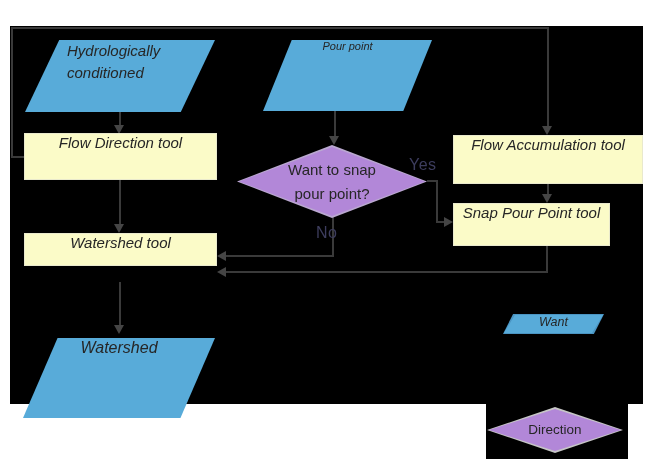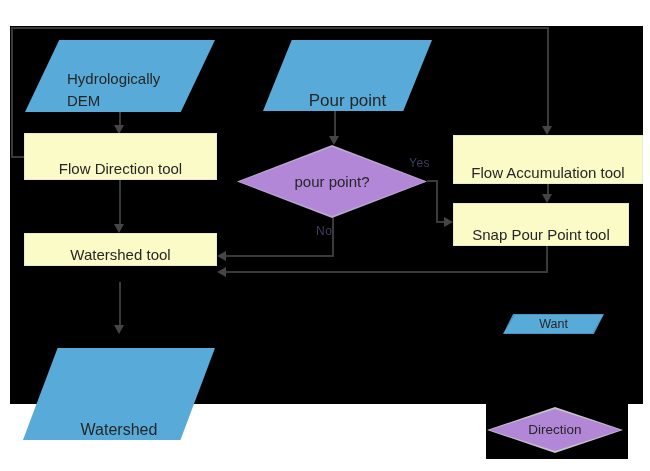--- a/index.html
+++ b/index.html
@@ -2,50 +2,50 @@
 <html><head>
 <meta charset="utf-8">
 <style>
   html,body{margin:0;padding:0;background:#ffffff;}
   #app{
     position:relative;width:650px;height:471px;background:#ffffff;overflow:hidden;
     font-family:"Liberation Sans",sans-serif;color:#262626;
   }
   .bg{position:absolute;background:#000000;}
   
-  .shape{position:absolute;display:flex;align-items:flex-end;justify-content:center;
-         text-align:center;box-sizing:border-box;}
+  .shape{position:absolute;display:flex;align-items:flex-start;justify-content:center;
+         text-align:center;box-sizing:border-box;font-style:italic;}
   .rect{background:#fbfbc8;border:1px solid #e9e9cd;font-size:15px;}
   .para{background:#58abd9;clip-path:polygon(18% 0,100% 0,82% 100%,0 100%);}
   .para-border{position:absolute;background:#4a94c2;clip-path:polygon(10% 0,100% 0,90% 100%,0 100%);}
   .diamond-outer{position:absolute;background:#c3b8d2;
                  clip-path:polygon(50% 0,100% 50%,50% 100%,0 50%);
                  display:flex;align-items:center;justify-content:center;text-align:center;}
   .diamond-inner{position:absolute;inset:2px;background:#b287d8;
                  clip-path:polygon(50% 0,100% 50%,50% 100%,0 50%);}
   .diamond-text{position:relative;z-index:2;line-height:1.55;}
   .node-label{line-height:1.25;}
   
   .line{position:absolute;background:#3a3a3a;}
   .arr{position:absolute;width:0;height:0;}
   .arr-down{border-left:5px solid transparent;border-right:5px solid transparent;border-top:9px solid #454545;}
   .arr-left{border-top:5px solid transparent;border-bottom:5px solid transparent;border-right:9px solid #454545;}
   .arr-right{border-top:5px solid transparent;border-bottom:5px solid transparent;border-left:9px solid #454545;}
-  .edge-label{position:absolute;font-size:12px;color:#3d3d5e;letter-spacing:0.5px;}
+  .edge-label{position:absolute;font-size:16px;color:#3d3d5e;letter-spacing:0.5px;}
   
   #dem{left:25px;top:40px;width:190px;height:72px;justify-content:flex-start;text-align:left;
        font-size:15px;}
   #dem .node-label{padding-left:42px;line-height:22px;}
-  #pour{left:263px;top:40px;width:169px;height:71px;font-size:17px;clip-path:polygon(17% 0,100% 0,83% 100%,0 100%);}
+  #pour{left:263px;top:40px;width:169px;height:71px;font-size:11px;clip-path:polygon(17% 0,100% 0,83% 100%,0 100%);}
   #flowdir{left:24px;top:133px;width:193px;height:47px;}
   #flowacc{left:453px;top:135px;width:190px;height:49px;}
-  #snap{left:453px;top:203px;width:176px;height:43px;}
+  #snap{left:453px;top:203px;width:157px;height:43px;}
   #wtool{left:24px;top:233px;width:193px;height:33px;}
   #bigdiamond{left:237px;top:145px;width:190px;height:73px;font-size:15px;background:#baa8d0;}
-  #wshed{left:23px;top:348px;width:192px;height:92px;font-size:16px;}
+  #wshed{left:23px;top:338px;width:192px;height:80px;font-size:16px;}
   
   #legend-data-border{left:503px;top:314px;width:101px;height:20px;}
   #legend-data{left:504px;top:315px;width:99px;height:18px;font-size:12.5px;
                clip-path:polygon(11% 0,100% 0,89% 100%,0 100%);}
   #legend-process{left:509px;top:353px;width:88px;height:33px;font-size:13.5px;border-color:#dcdcc0;}
   #legend-decision{left:487px;top:407px;width:136px;height:46px;font-size:13.5px;background:#c6c6c6;}
 </style>
 </head>
 <body>
 
@@ -87,39 +87,40 @@
 
   <div class="line" style="left:119px;top:282px;width:2px;height:45px;"></div>
   <div class="arr arr-down" style="left:114px;top:325px;"></div>
 
   <div class="edge-label" style="left:409px;top:156px;">Yes</div>
   <div class="edge-label" style="left:316px;top:224px;">No</div>
 
   <div id="dem" class="shape para">
     <div class="node-label">
       <div>Hydrologically</div>
-      <div>DEM</div>
+      <div>conditioned</div>
     </div>
   </div>
 
   <div id="pour" class="shape para">
     <div class="node-label">Pour point</div>
   </div>
 
   <div id="flowdir" class="shape rect">
     <div class="node-label">Flow Direction tool</div>
   </div>
 
   <div id="flowacc" class="shape rect">
     <div class="node-label">Flow Accumulation tool</div>
   </div>
 
   <div id="bigdiamond" class="diamond-outer">
     <div class="diamond-inner"></div>
     <div class="diamond-text">
+      <div>Want to snap</div>
       <div>pour point?</div>
     </div>
   </div>
 
   <div id="snap" class="shape rect">
     <div class="node-label">Snap Pour Point tool</div>
   </div>
 
   <div id="wtool" class="shape rect">
     <div class="node-label">Watershed tool</div>

